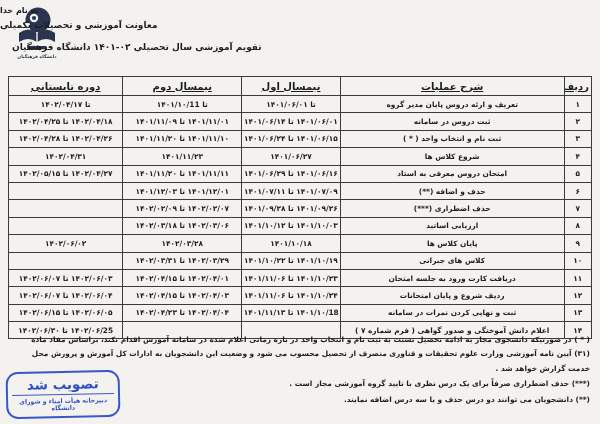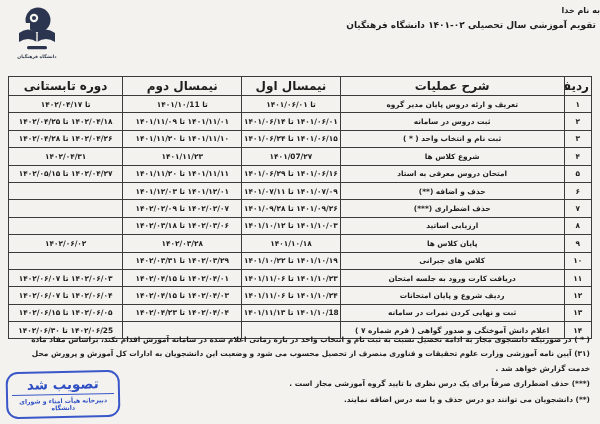--- a/index.html
+++ b/index.html
@@ -12,38 +12,38 @@
     position:relative;width:600px;height:424px;overflow:hidden;
     background:#f4f2ee;
     color:#1e1e1e;
     direction:rtl;
   }
   
   .logo{position:absolute;left:13px;top:5px;width:48px;text-align:center;}
   .logo svg{display:block;margin:0 auto;}
   .logo-caption{font-size:4.5px;font-weight:bold;color:#30394e;margin-top:1px;letter-spacing:0;}
   
-  .header{position:absolute;top:6px;right:0;left:0;text-align:right;font-weight:bold;}
+  .header{position:absolute;top:6px;right:0;left:0;text-align:left;font-weight:bold;}
   .header .h1{font-size:8px;margin:0 0 5px 0;}
   .header .h2{font-size:9px;margin:0 0 5px 0;}
-  .header .h3{font-size:9px;margin:4px;}
+  .header .h3{font-size:9px;margin:12px;}
   
   table.cal{
     position:absolute;top:76px;right:8px;
     width:584px;table-layout:fixed;
     border-collapse:collapse;
     font-weight:bold;
   }
   table.cal th,table.cal td{
     border:1px solid #3b3b3b;
     padding:0 2px;height:16.4px;
     text-align:center;vertical-align:middle;
     white-space:nowrap;overflow:hidden;
   }
-  table.cal th{font-size:12px;height:18px;}
+  table.cal th{font-size:10px;height:18px;text-decoration:underline;}
   table.cal td{font-size:7.4px;}
   td.op{font-size:7.8px;}
   col.c-no{width:4.7%;}
   col.c-op{width:38.4%;}
   col.c-s1{width:16.9%;}
   col.c-s2{width:20.4%;}
   col.c-su{width:19.6%;}
   
   .footnotes{
     position:absolute;top:333px;right:10px;left:14px;
@@ -77,20 +77,21 @@
       <rect x="11" y="18" width="4" height="6" fill="#f4f2ee"></rect>
       <path d="M4 28 Q13 21 22 28 Q31 21 40 28 L40 37 Q31 31 22 37 Q13 31 4 37 Z" fill="#2c3550"></path>
       <path d="M22 27 L22 37" stroke="#f4f2ee" stroke-width="1.4"></path>
       <rect x="12" y="41" width="20" height="3.2" rx="1.5" fill="#2c3550"></rect>
     </svg>
     <div class="logo-caption">دانشگاه فرهنگیان</div>
   </div>
 
   <div class="header">
     <div class="h1">به نام خدا</div>
+    <div class="h2">معاونت آموزشی و تحصیلات تکمیلی</div>
     <div class="h3">تقویم آموزشی سال تحصیلی ۰۲-۱۴۰۱ دانشگاه فرهنگیان</div>
   </div>
 
   <table class="cal">
     <colgroup>
       <col class="c-no">
         <col class="c-op">
         <col class="c-s1">
         <col class="c-s2">
         <col class="c-su">
@@ -122,21 +123,21 @@
         <tr>
           <td>۳</td>
           <td class="op">ثبت نام و انتخاب واحد ( * )</td>
           <td>۱۴۰۱/۰۶/۱۵ تا ۱۴۰۱/۰۶/۲۴</td>
           <td>۱۴۰۱/۱۱/۱۰ تا ۱۴۰۱/۱۱/۲۰</td>
           <td>۱۴۰۲/۰۴/۲۶ تا ۱۴۰۲/۰۴/۲۸</td>
         </tr>
         <tr>
           <td>۴</td>
           <td class="op">شروع کلاس ها</td>
-          <td>۱۴۰۱/07/۲۷</td>
+          <td>۱۴۰۱/۰۶/۲۷</td>
           <td>۱۴۰۱/۱۱/۲۳</td>
           <td>۱۴۰۲/۰۴/۳۱</td>
         </tr>
         <tr>
           <td>۵</td>
           <td class="op">امتحان دروس معرفی به استاد</td>
           <td>۱۴۰۱/۰۶/۱۶ تا ۱۴۰۱/۰۶/۲۹</td>
           <td>۱۴۰۱/۱۱/۱۱ تا ۱۴۰۱/۱۱/۲۰</td>
           <td>۱۴۰۲/۰۴/۲۷ تا ۱۴۰۲/۰۵/۱۵</td>
         </tr>

